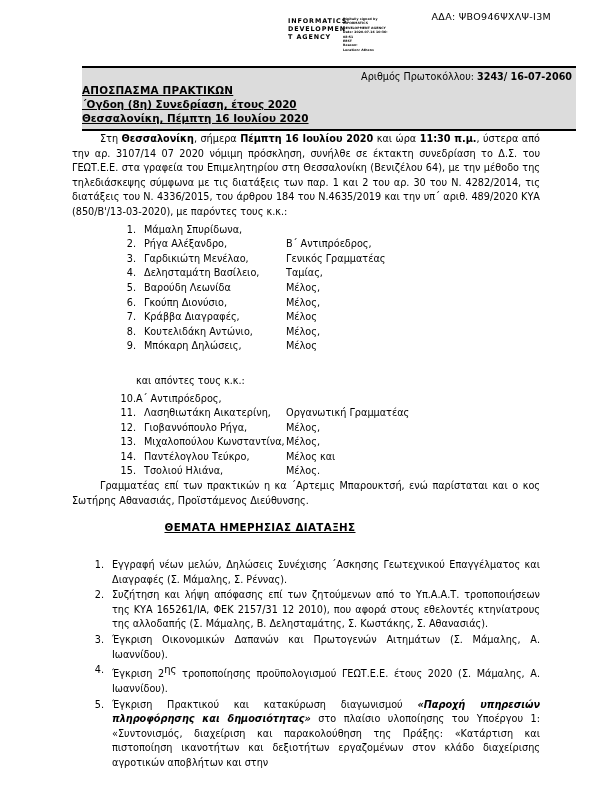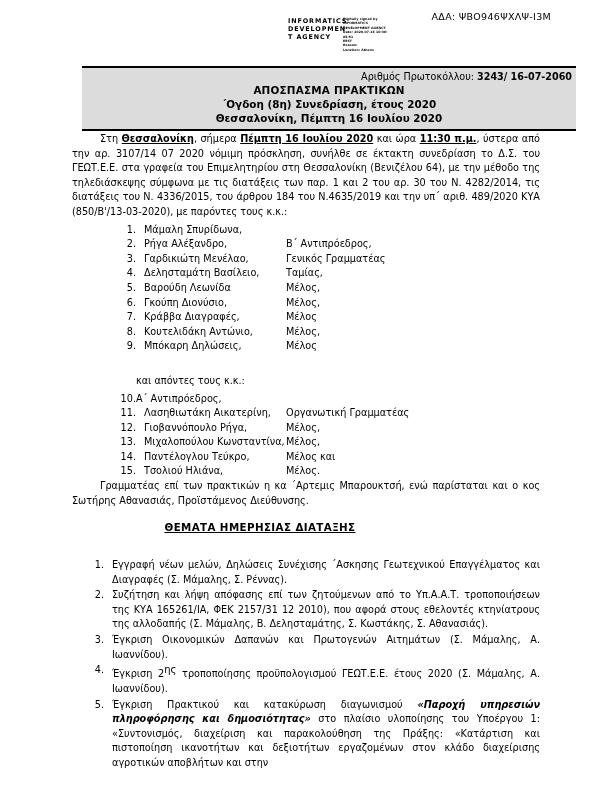--- a/index.html
+++ b/index.html
@@ -38,34 +38,34 @@
     background:#dcdcdc;
     border-top:2.2px solid #000; border-bottom:2.2px solid #000;
     padding:2px 0 4px 0;
     box-sizing:border-box;
   }
   .protocol {
     text-align:right; font-size:9.6px; padding-right:4px; line-height:13px;
   }
   .protocol b { font-weight:bold; }
   .title-l1, .title-l2, .title-l3 {
-    text-align:center; font-weight:bold; line-height:14px;
+    text-align:left; font-weight:bold; line-height:14px;text-decoration:underline;
   }
   .title-l1 { font-size:10.4px; letter-spacing:0.2px; }
   .title-l2 { font-size:10.4px; }
   .title-l3 { font-size:10.4px; }
 
   
   .body-wrap { position:absolute; left:72px; top:132px; width:468px; }
   p.para {
     margin:0; font-size:9.7px; line-height:14.6px;
     text-align:justify; text-justify:inter-word;
   }
   p.para.indent { text-indent:28px; }
-  .b { font-weight:bold;text-decoration:underline; }
+  .b { font-weight:bold; }
 
   
   ol.people {
     margin:3px 0 0 0; padding:0; list-style:none;
     font-size:9.7px; line-height:14.6px;
   }
   ol.people li { display:flex; padding-left:48px; }
   ol.people li .num { width:16px; flex:0 0 16px; text-align:right; }
   ol.people li .nm  { width:142px; flex:0 0 142px; padding-left:8px; }
   ol.people li .rl  { flex:1 1 auto; }

